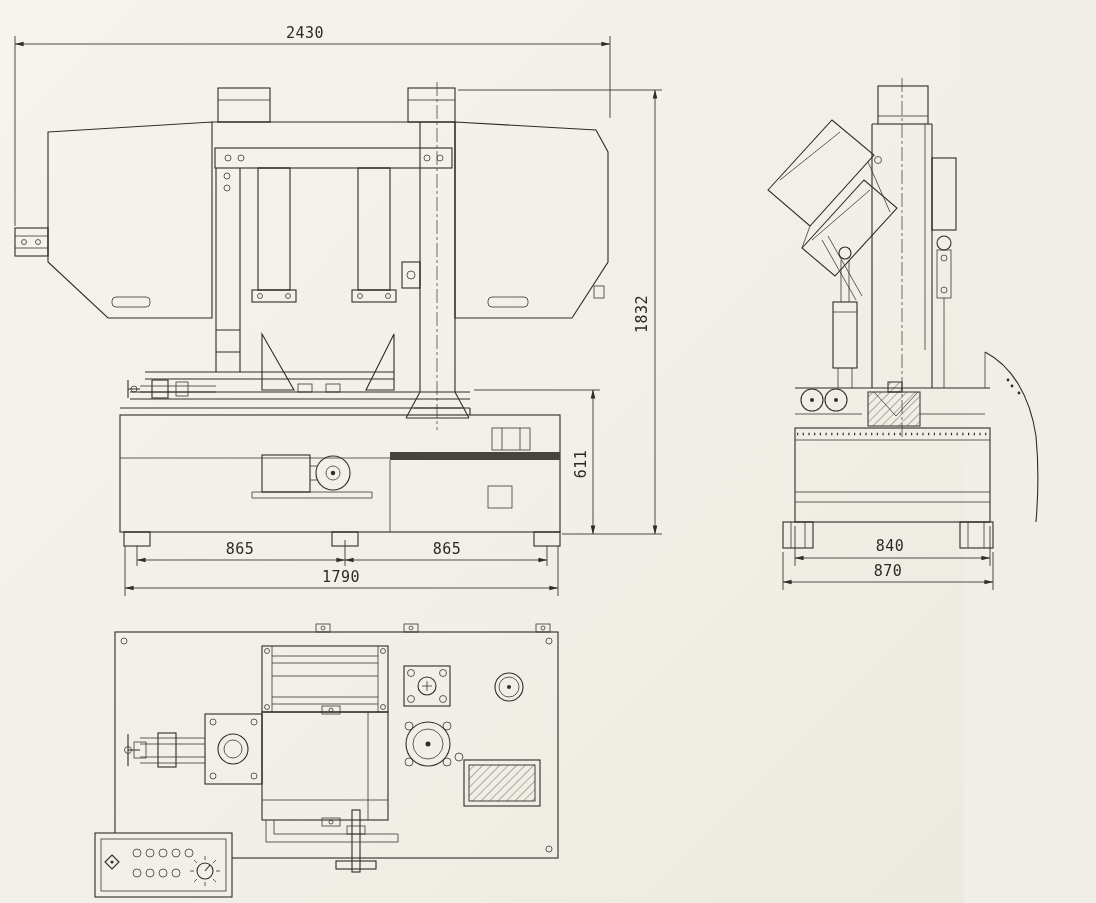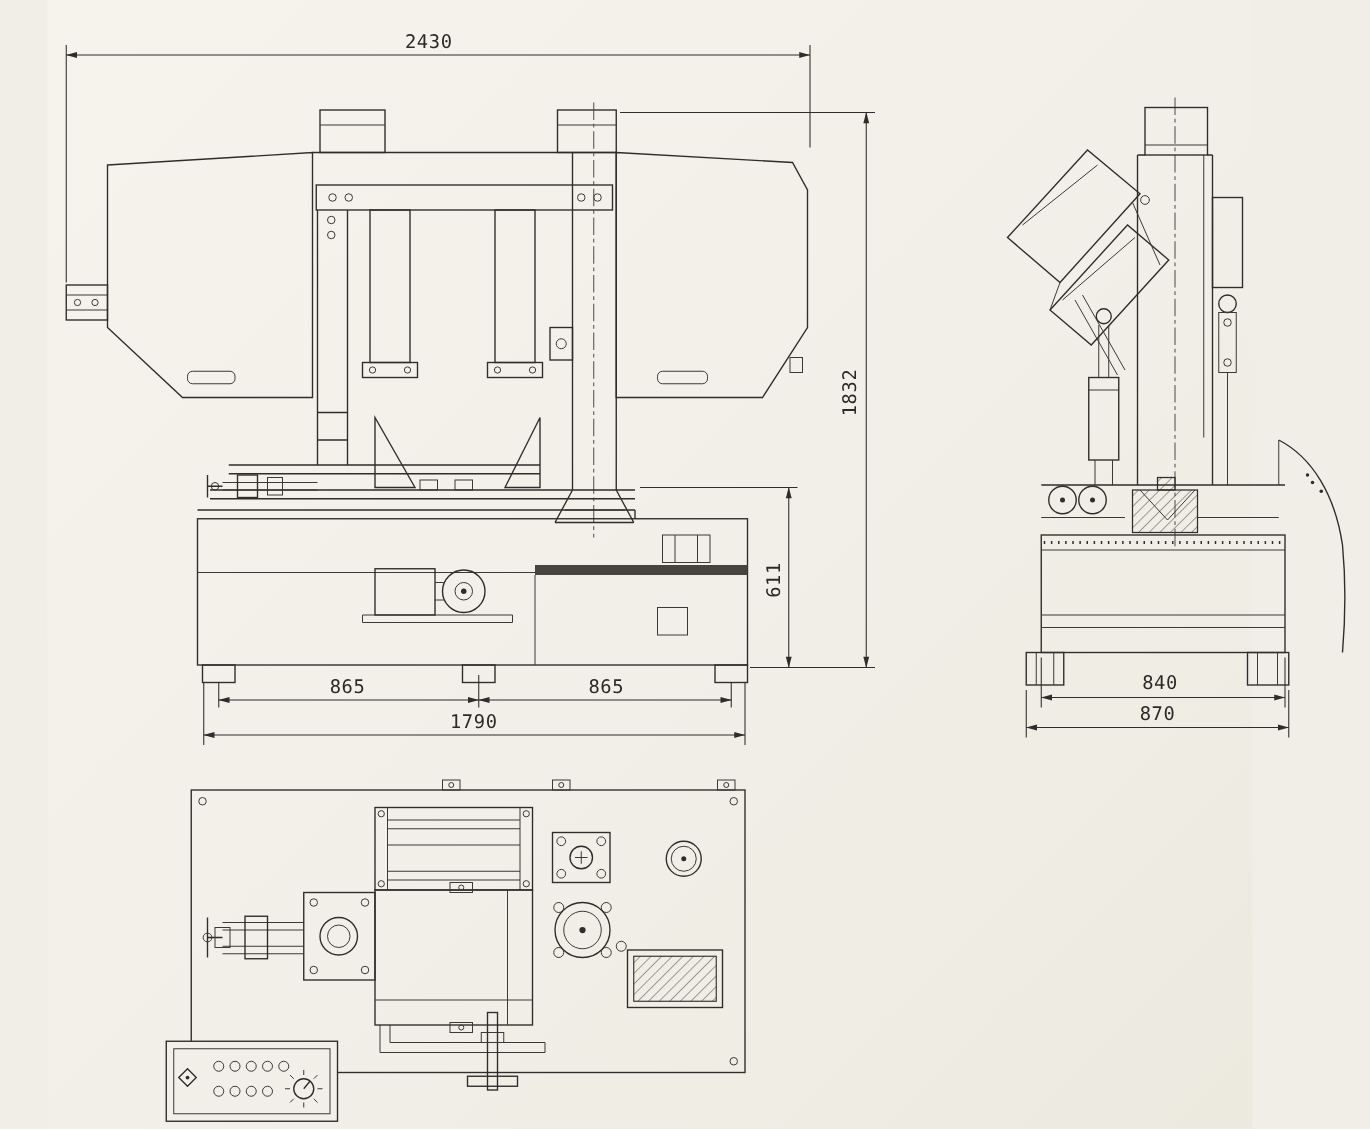--- a/index.html
+++ b/index.html
@@ -4,21 +4,20 @@
 <style>
   html, body { margin: 0; padding: 0; }
   body {
     width: 1096px; height: 903px; overflow: hidden;
     background: #f1eee7;
     font-family: "DejaVu Sans Mono", monospace;
   }
   .sheet {
     position: relative; width: 964px; height: 903px;
     background: linear-gradient(135deg, #f6f3ed 0%, #f2efe8 55%, #eceadf 100%);
-    margin-left: 38px;
   }
   svg { display: block; }
   .ln  { stroke: #2e2d2b; stroke-width: 1.1; fill: none; stroke-linecap: butt; stroke-linejoin: miter; }
   .ln-thin { stroke: #3a3936; stroke-width: 0.8; fill: none; }
   .cl  { stroke: #4a4945; stroke-width: 0.8; fill: none; stroke-dasharray: 14 3 3 3; }
   .dim { stroke: #2e2d2b; stroke-width: 0.85; fill: none; }
   .fl  { fill: #2e2d2b; stroke: none; }
   .dk  { fill: #45443f; stroke: none; }
   .dot { stroke: #2e2d2b; stroke-width: 2.4; stroke-dasharray: 1.2 4.5; fill: none; }
   .paper { fill: #f2efe8; }

